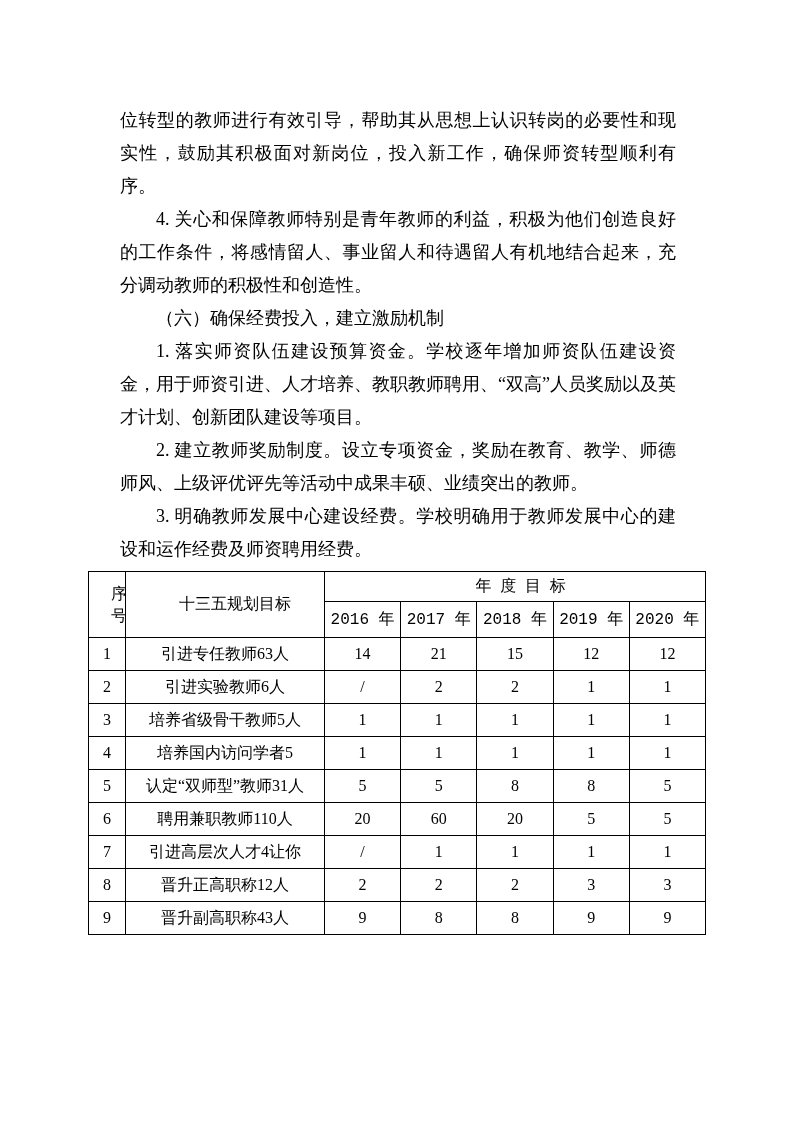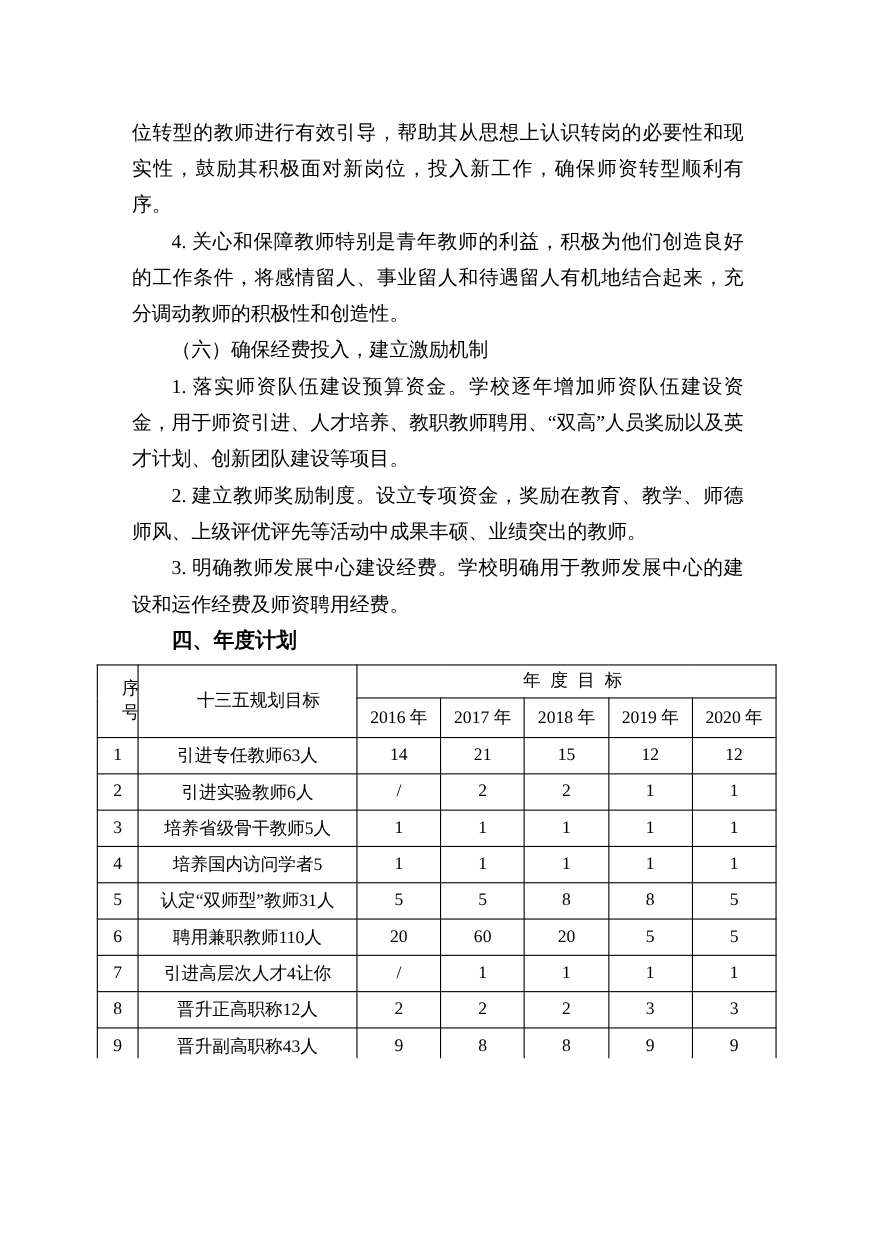--- a/index.html
+++ b/index.html
@@ -57,21 +57,21 @@
   .plan-table .hrow1 th { height: 30px; padding-left: 22px; }
   .plan-table .hrow2 th { height: 36px; }
   .plan-table td { height: 33px; }
   .th-index {
     width: 37px;
     word-break: break-all;
     line-height: 22px;
     padding: 0 9px;
   }
   .th-goal { width: 199px; font-family: Liberation Serif, serif; }
-  .col-year { width: 76px; }
+  .col-year { width: 76px; font-family: Liberation Mono, monospace; }
   .th-annual { letter-spacing: 0.55em; font-size: 17px; }
   .footer {
     position: absolute;
     left: 0; top: 1030px;
     width: 100%;
     text-align: center;
     font-size: 14px;
     letter-spacing: 1px;
   }
 </style>
@@ -80,21 +80,20 @@
 
 <div class="page">
   <div class="content">
 
     <p class="para">位转型的教师进行有效引导，帮助其从思想上认识转岗的必要性和现实性，鼓励其积极面对新岗位，投入新工作，确保师资转型顺利有序。</p>
     <p class="para indent">4. 关心和保障教师特别是青年教师的利益，积极为他们创造良好的工作条件，将感情留人、事业留人和待遇留人有机地结合起来，充分调动教师的积极性和创造性。</p>
     <p class="para indent bold">（六）确保经费投入，建立激励机制</p>
     <p class="para indent">1. 落实师资队伍建设预算资金。学校逐年增加师资队伍建设资金，用于师资引进、人才培养、教职教师聘用、“双高”人员奖励以及英才计划、创新团队建设等项目。</p>
     <p class="para indent">2. 建立教师奖励制度。设立专项资金，奖励在教育、教学、师德师风、上级评优评先等活动中成果丰硕、业绩突出的教师。</p>
     <p class="para indent">3. 明确教师发展中心建设经费。学校明确用于教师发展中心的建设和运作经费及师资聘用经费。</p>
-    <p class="plan-heading">四、年度计划</p>
 
     <table class="plan-table">
       <tbody>
           <tr class="hrow1">
         <th rowspan="2" class="th-index">序号</th>
         <th rowspan="2" class="th-goal">十三五规划目标</th>
         <th colspan="5" class="th-annual">年度目标</th>
       </tr>
       <tr class="hrow2">
         <th class="col-year">2016 年</th>

